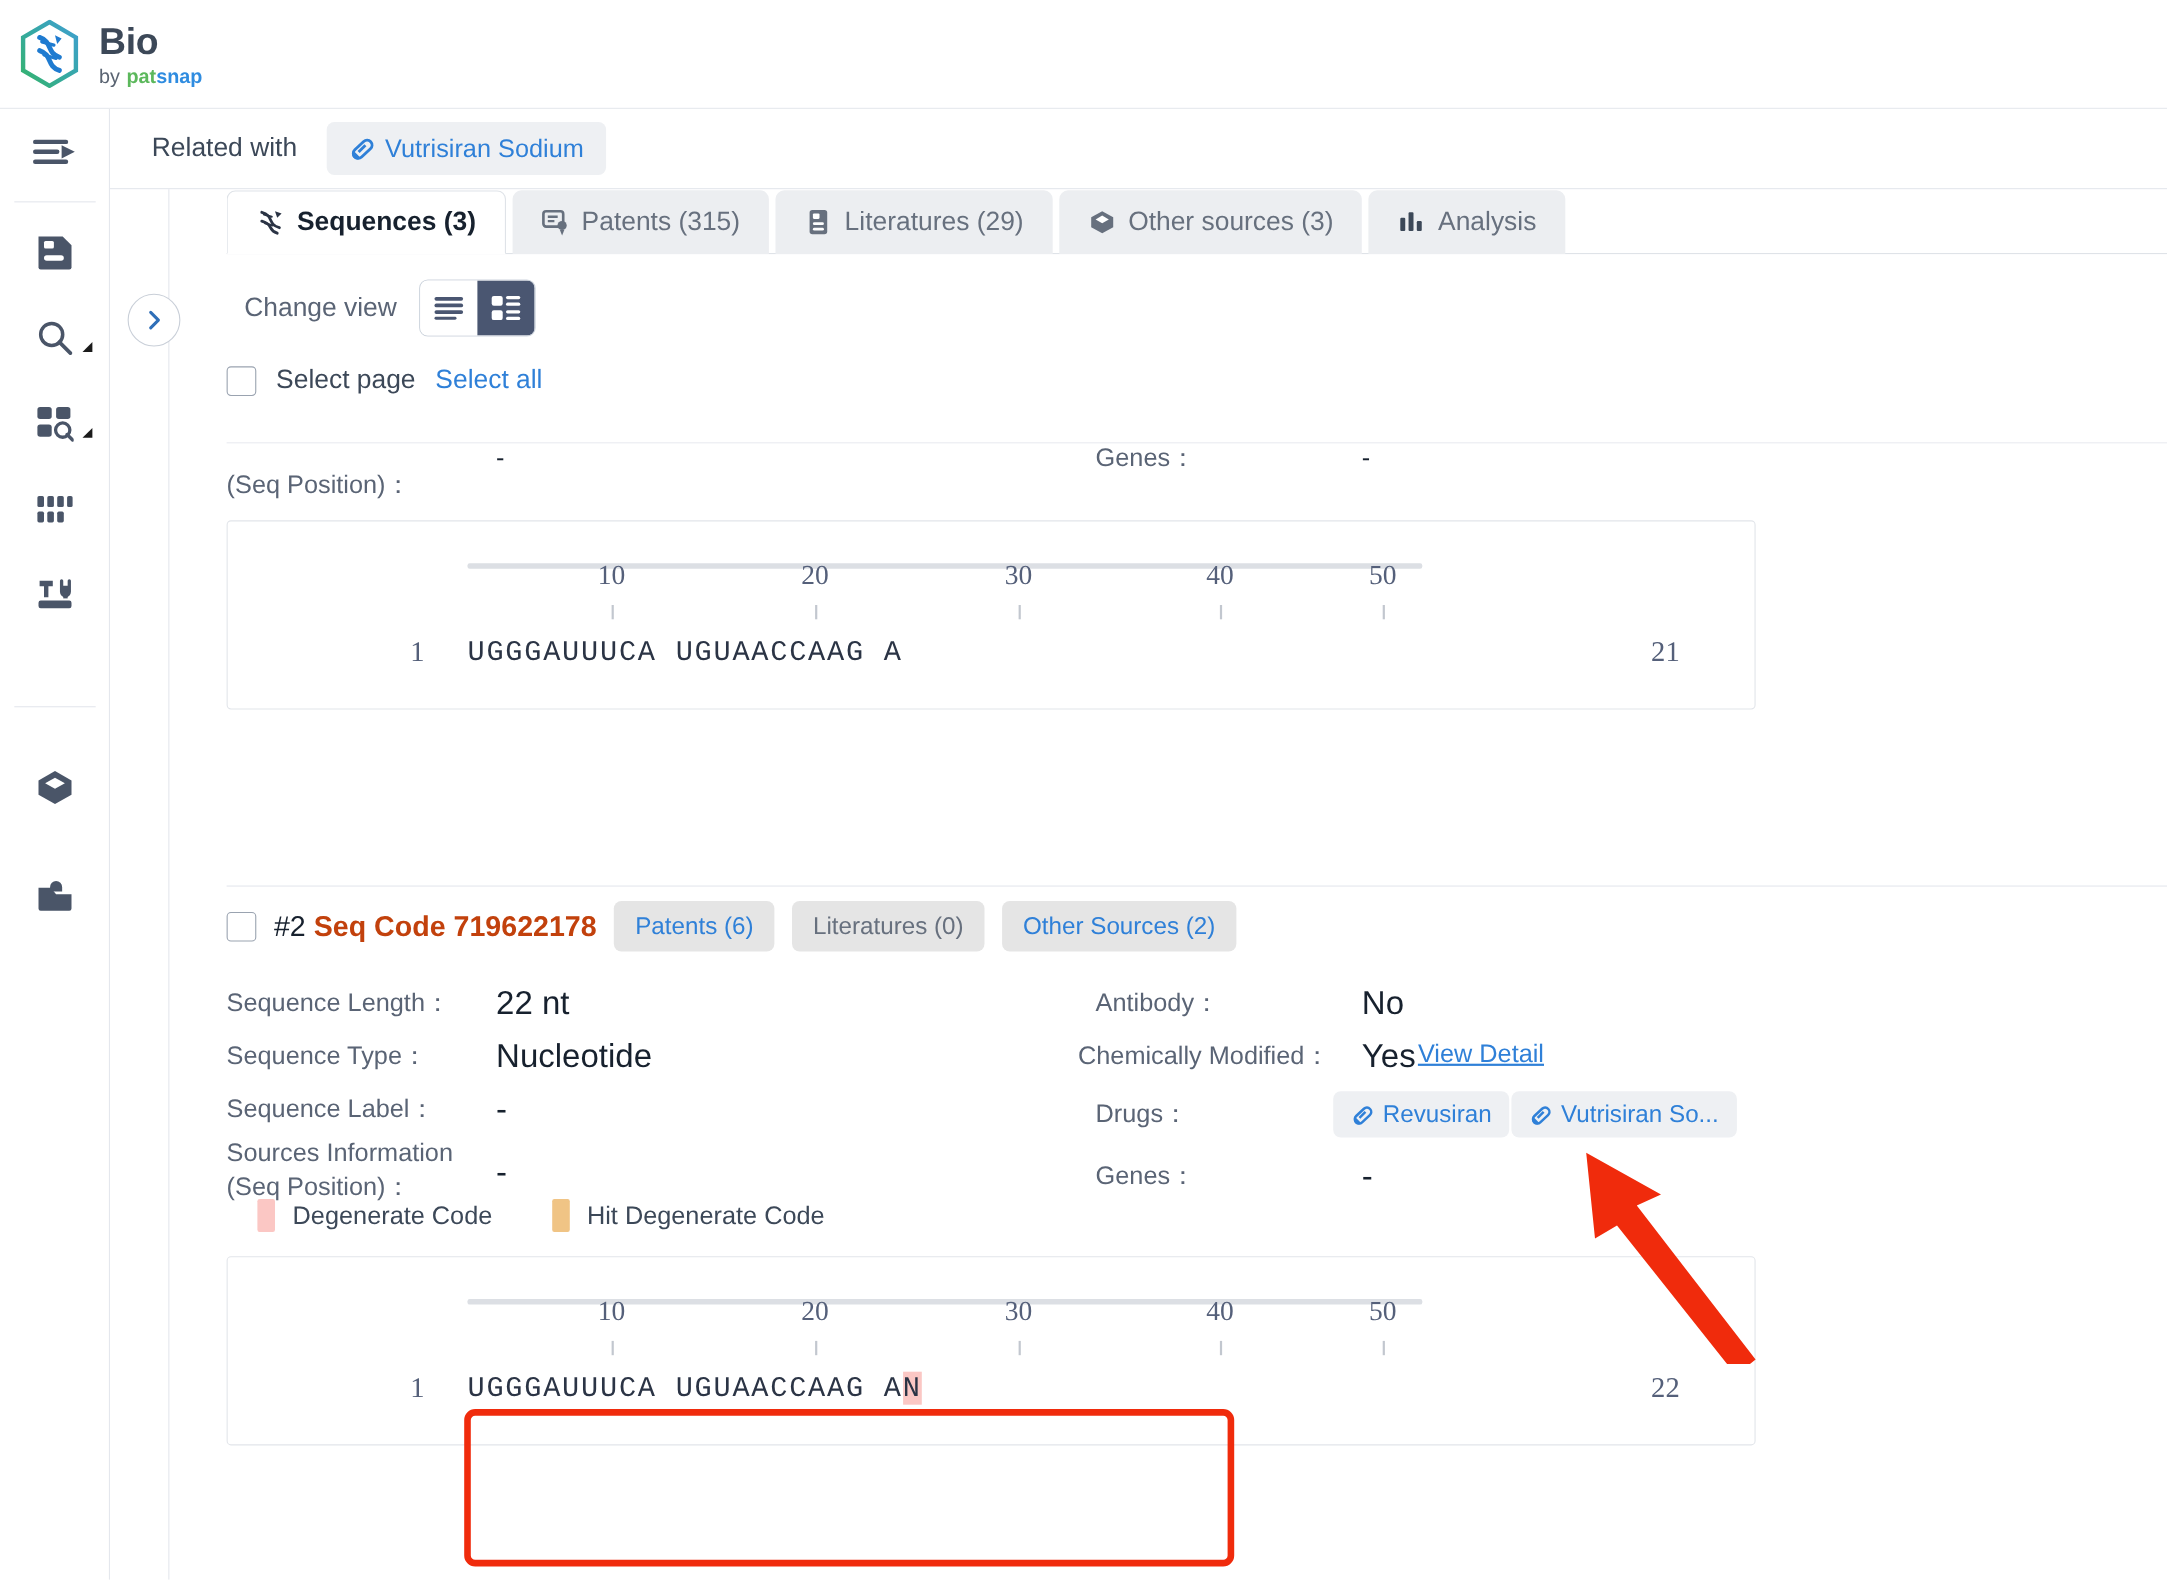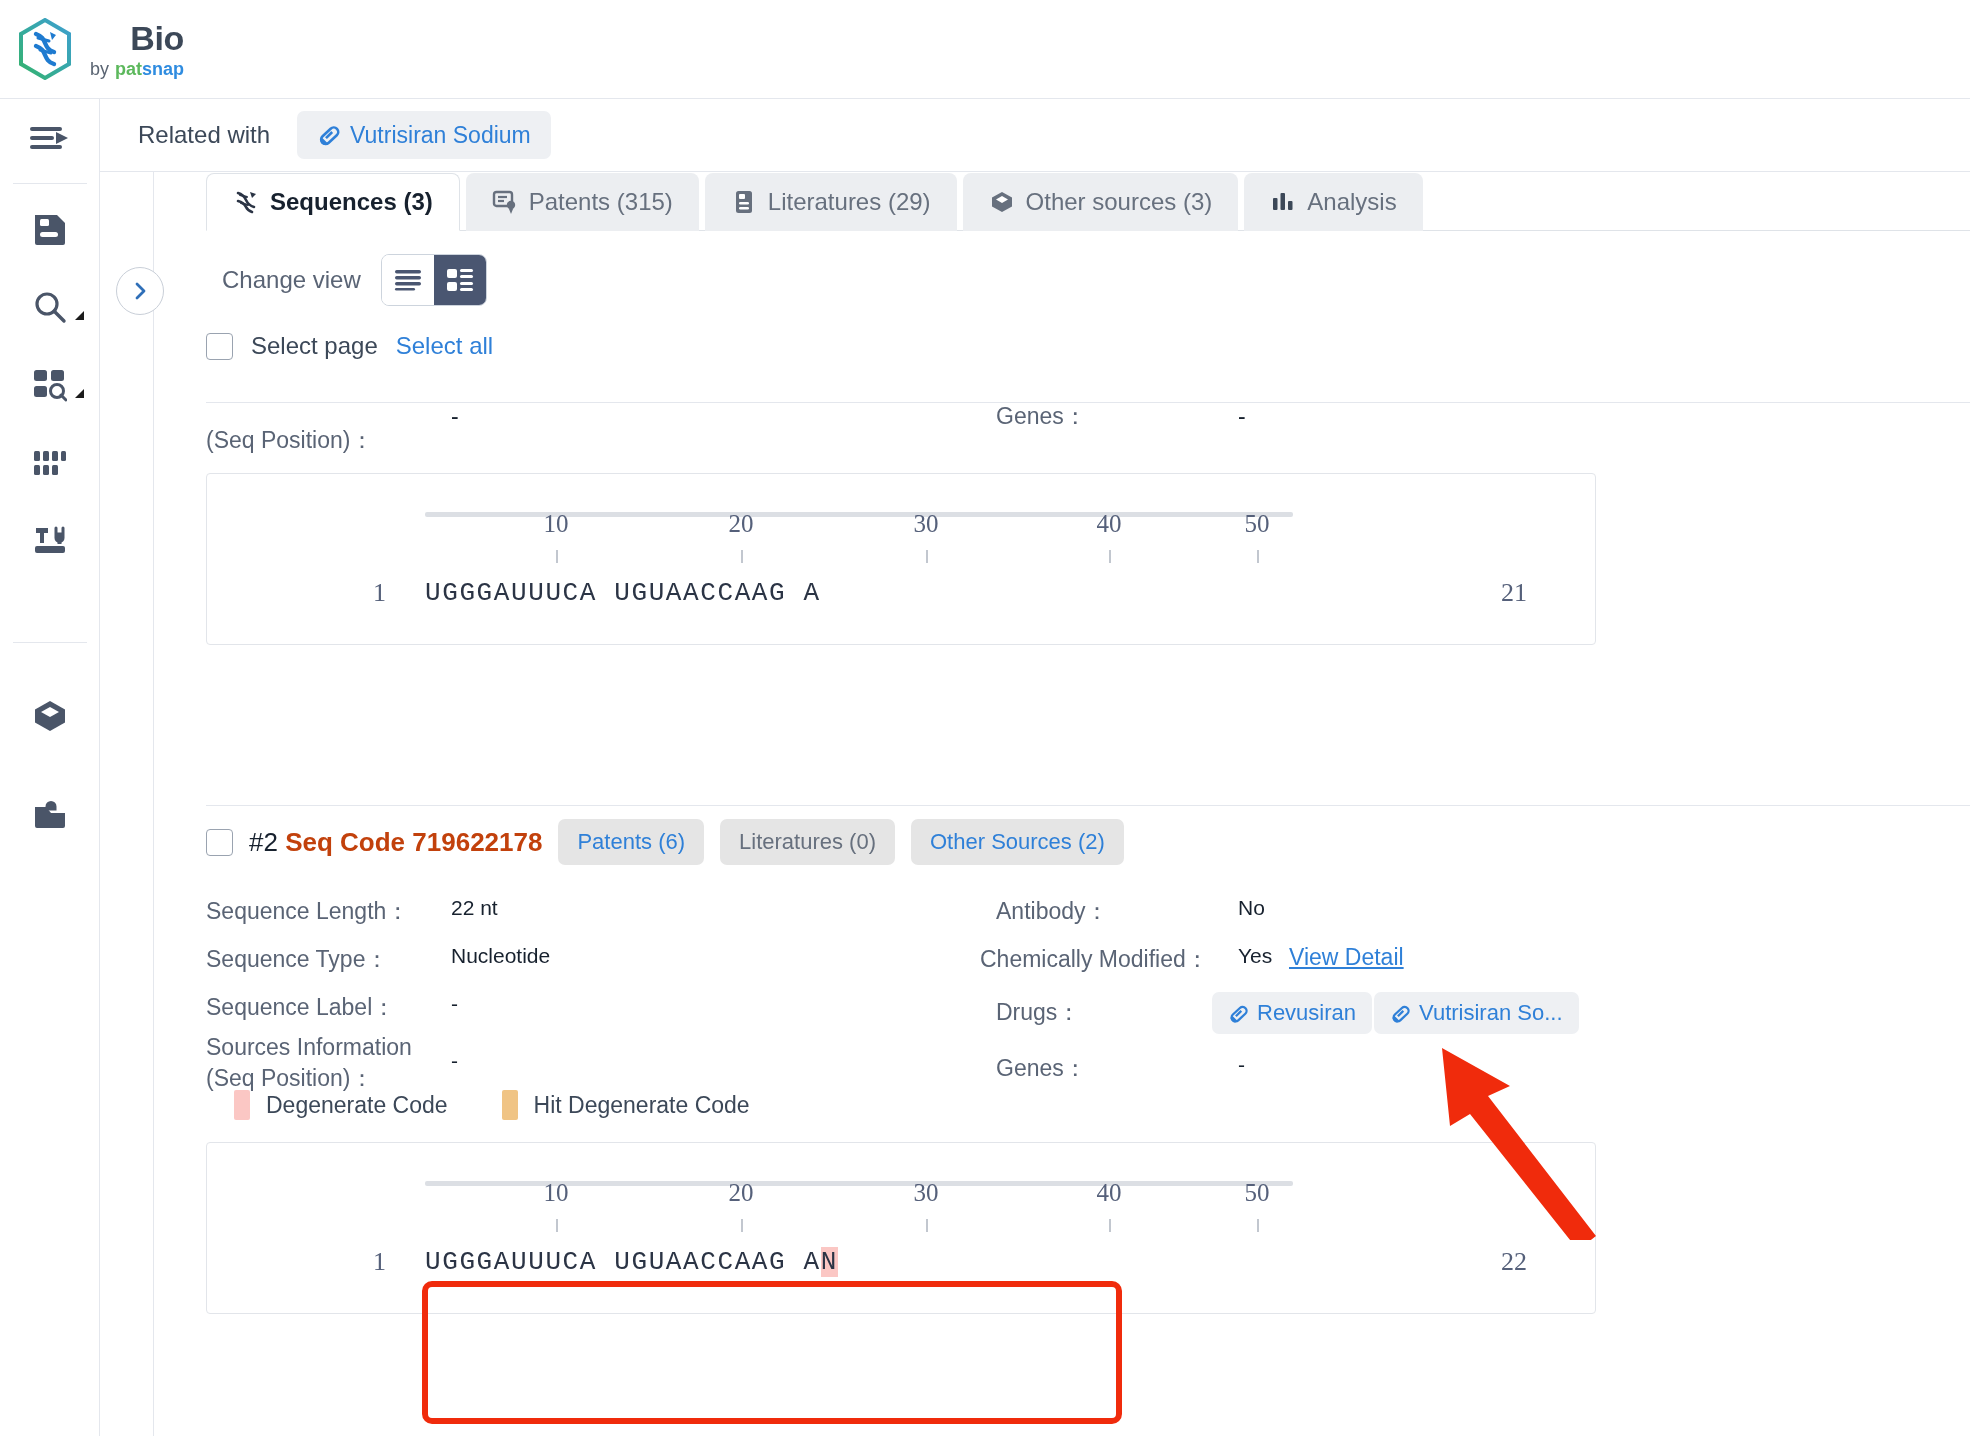--- a/index.html
+++ b/index.html
@@ -11,21 +11,21 @@
   }
 
   
   .topbar {
     position: absolute; top: 0; left: 0;
     width: 1970px; height: 99px;
     background: #ffffff;
     border-bottom: 1px solid #e4e7ed;
     display: flex; align-items: center;
   }
-  .logo-wrap { display: flex; align-items: center; margin-left: 16px; text-align: right; }
+  .logo-wrap { display: flex; align-items: center; margin-left: 16px; }
   .logo-mark { width: 58px; height: 62px; flex: 0 0 58px; }
   .brand-text { margin-left: 16px; line-height: 1; }
   .brand-title {
     font-size: 34px; font-weight: 600; color: #3c4858;
     letter-spacing: -0.3px;
   }
   .brand-sub {
     font-size: 18px; margin-top: 5px; color: #5a6472;
     display: flex; align-items: baseline; gap: 6px;
   }
@@ -221,21 +221,21 @@
     display: inline-flex; align-items: center; padding: 0 19px;
     font-size: 22px; color: #2f80d8; cursor: pointer;
   }
   .tagbtn.muted { color: #67707e; }
 
   .meta {
     position: relative; margin-left: 52px; margin-top: 24px;
     height: 196px;
   }
   .mlabel { position: absolute; font-size: 23px; color: #5a6475; }
-  .mvalue { position: absolute; font-size: 21px; color: #17212e; }
+  .mvalue { position: absolute; font-size: 30px; color: #17212e; }
   .viewdetail {
     position: absolute; font-size: 23px; color: #2f80d8;
     text-decoration: underline; cursor: pointer;
   }
   .drugtags { position: absolute; left: 1006px; top: 100px; display: flex; gap: 2px; }
   .drugtag {
     height: 42px; border-radius: 7px; background: #eef0f3;
     display: inline-flex; align-items: center; gap: 8px;
     padding: 0 16px; font-size: 22px; color: #2f80d8; cursor: pointer;
     white-space: nowrap;

